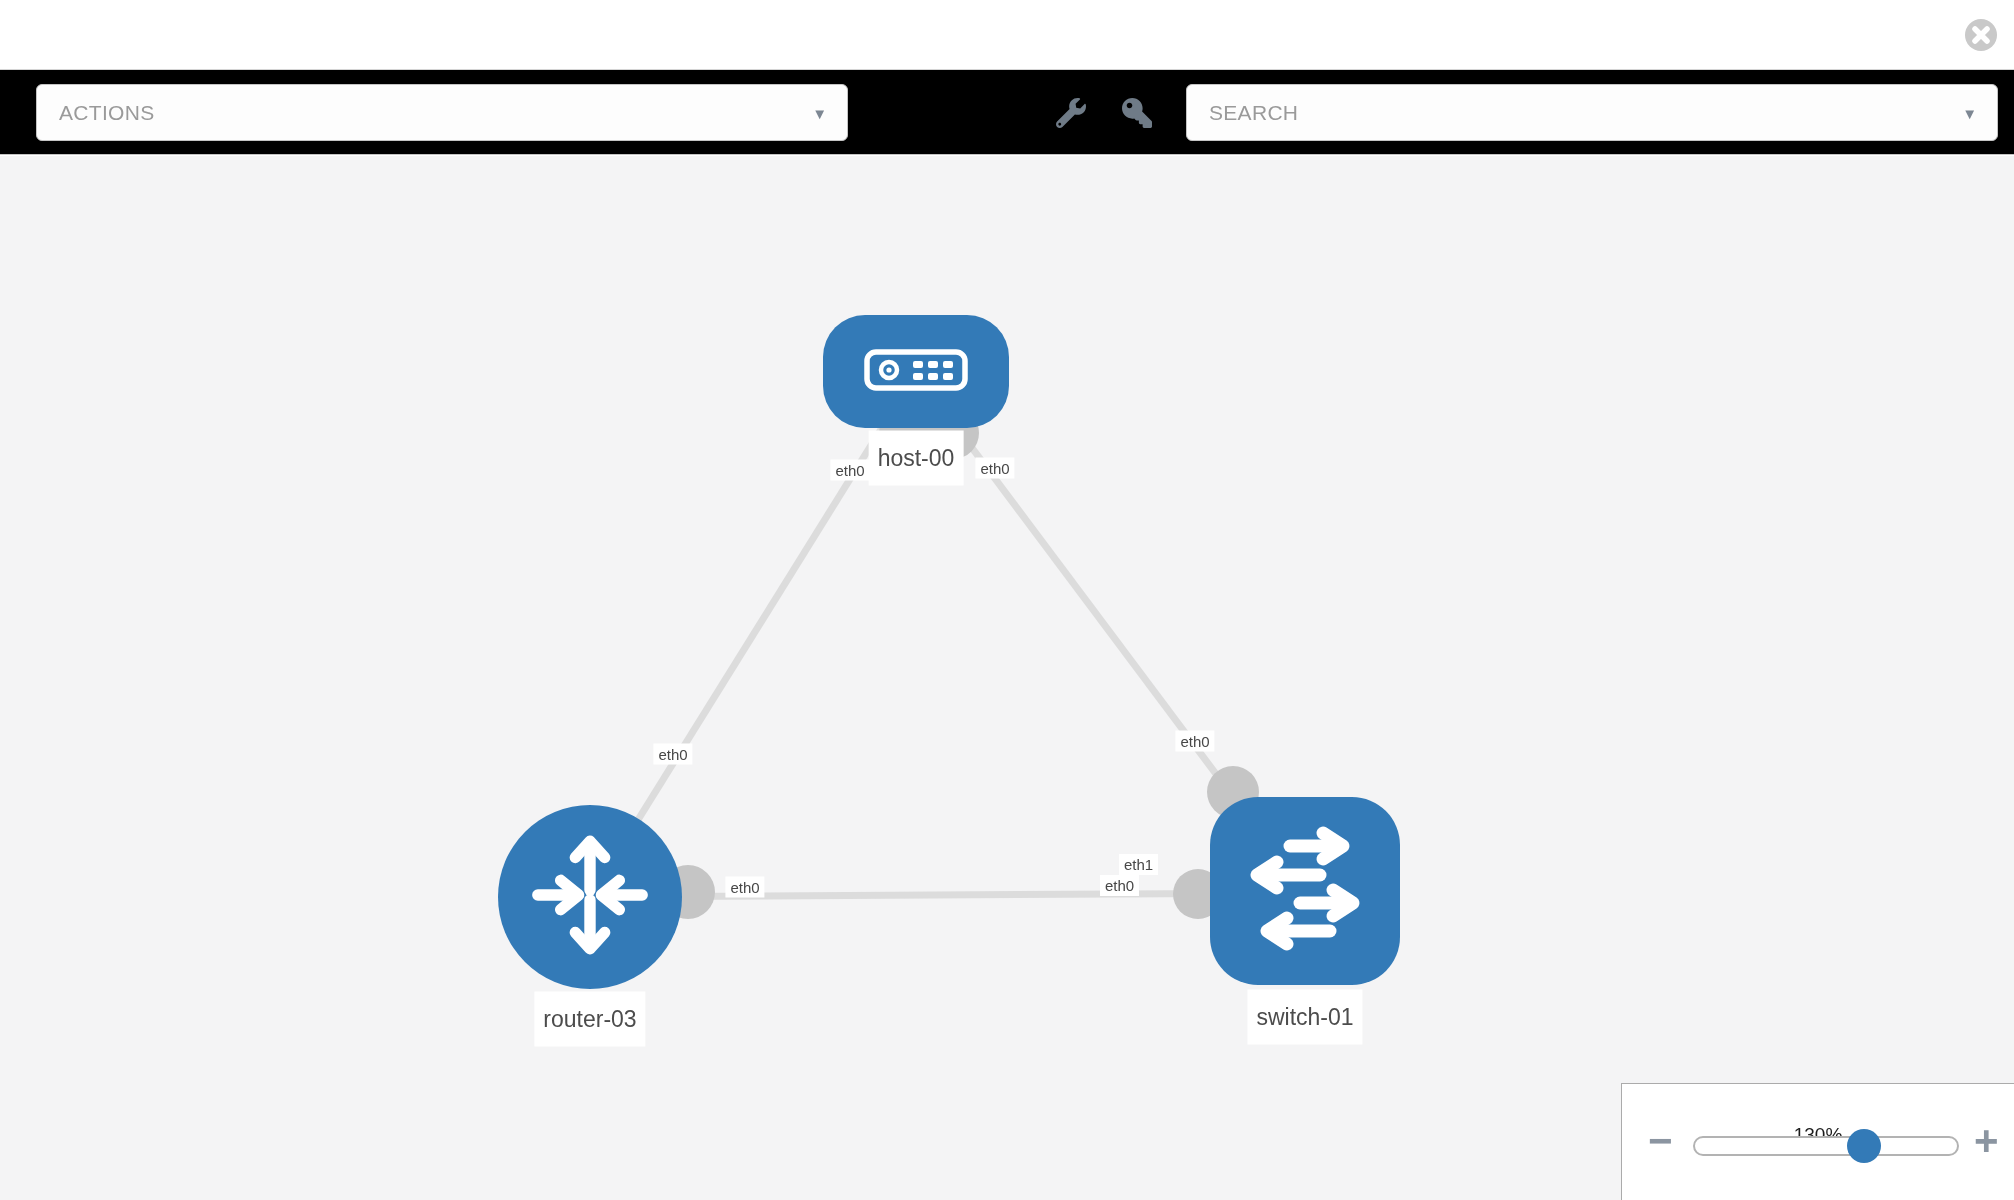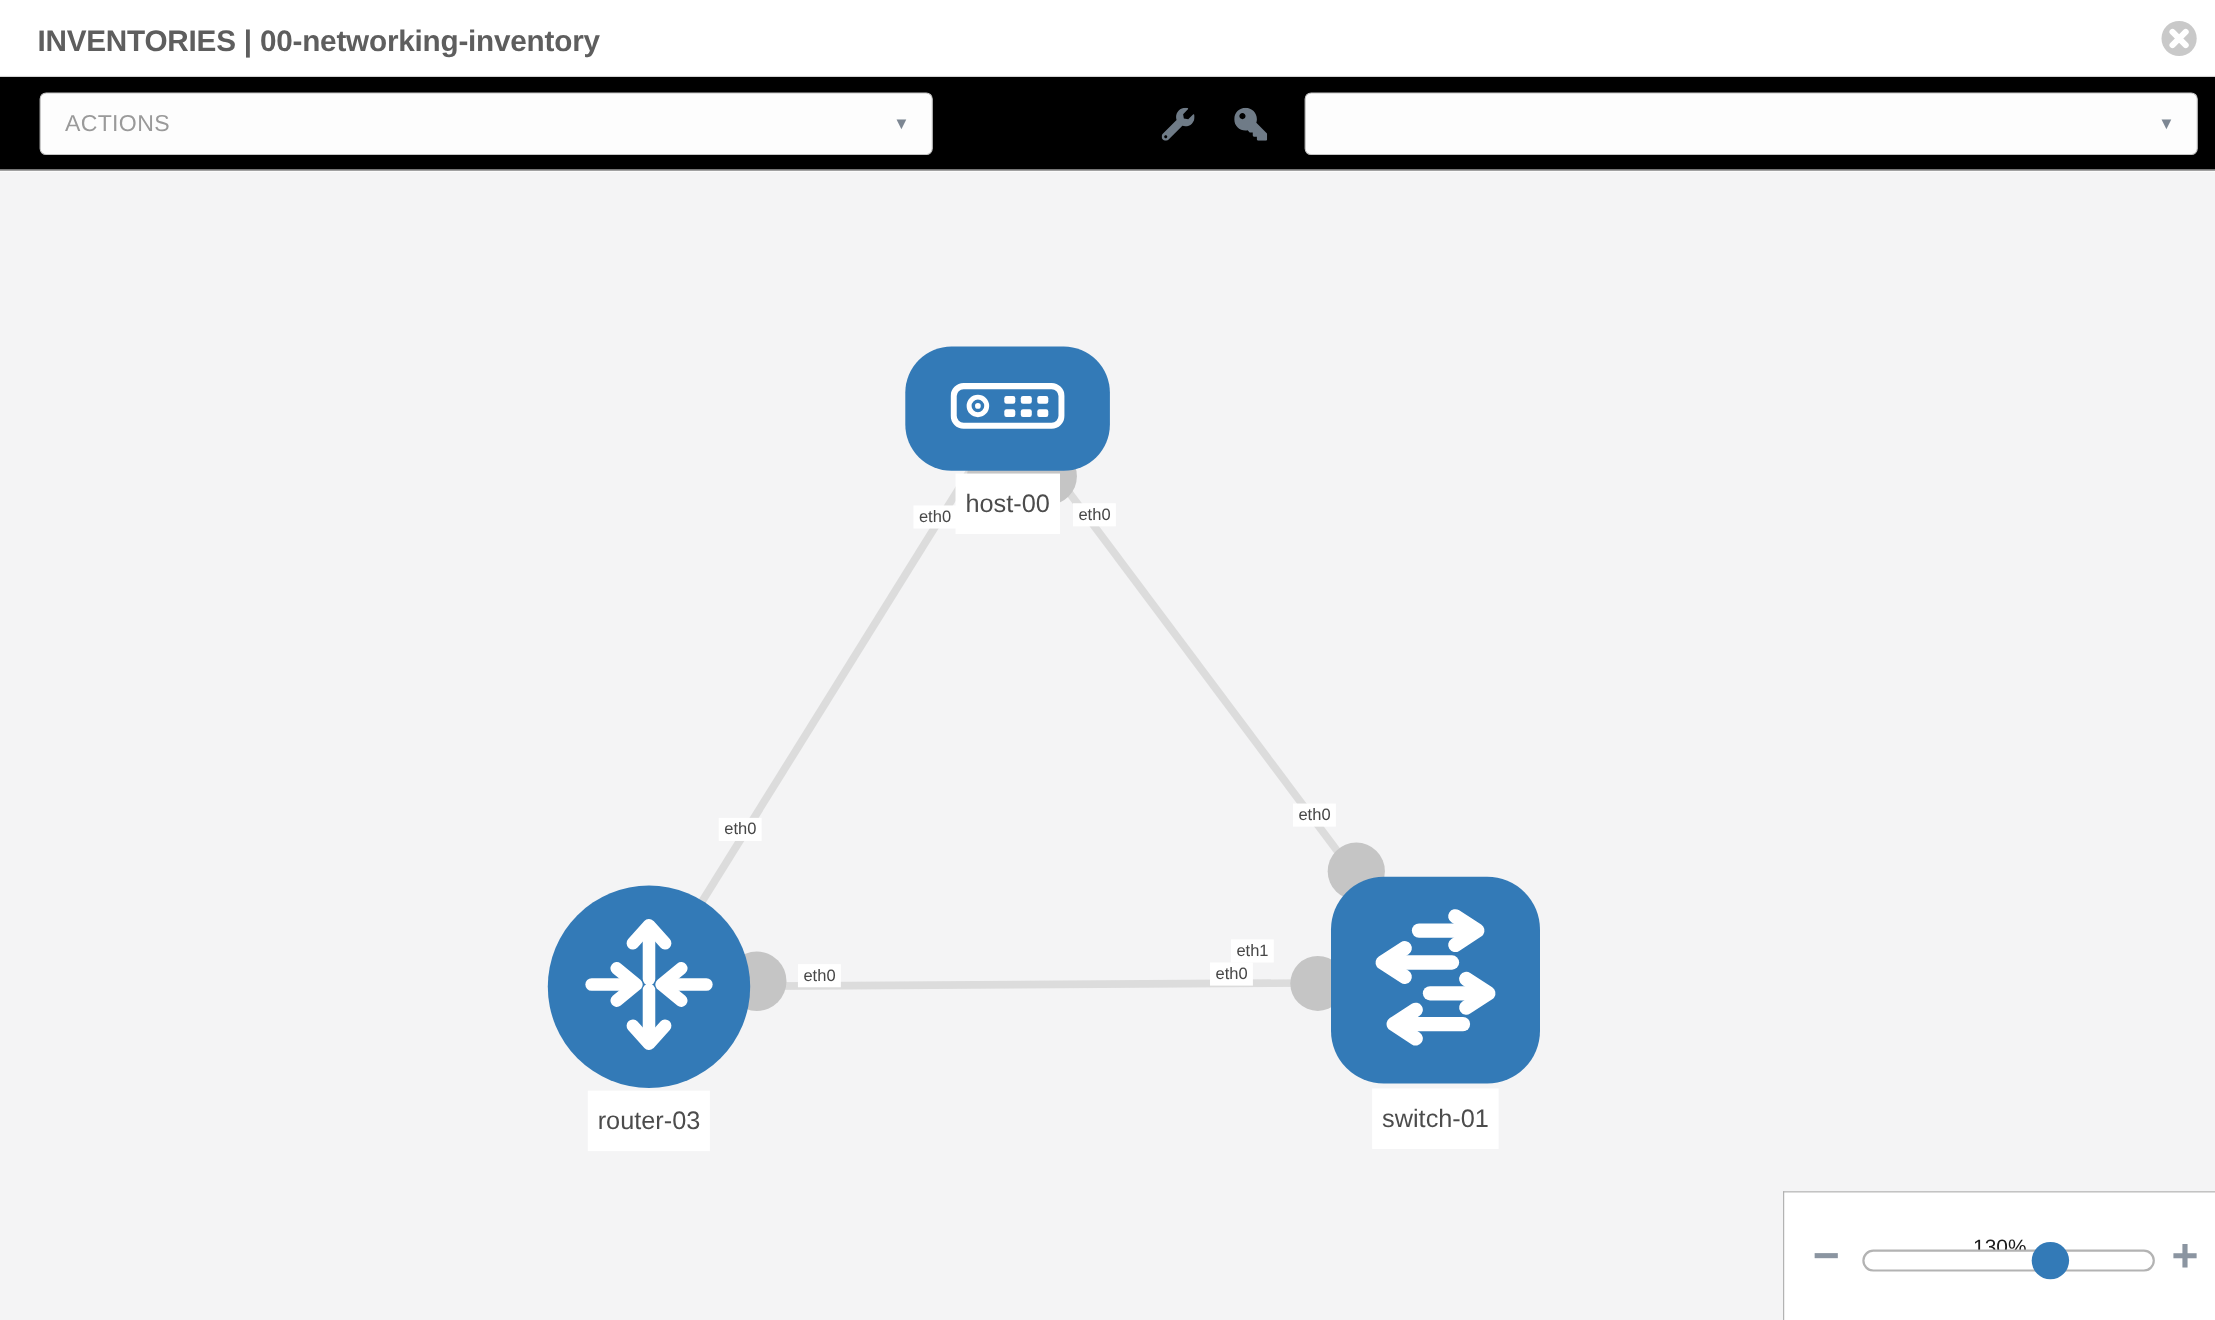--- a/index.html
+++ b/index.html
@@ -61,21 +61,20 @@
     background: #ffffff; border: 2px solid #b3b3b3; border-radius: 11px; cursor: pointer; }
   .zoom-knob { position: absolute; left: 152px; top: -9px; width: 34px; height: 34px;
     border-radius: 50%; background: #337ab7; cursor: grab; }
 </style>
 </head>
 <body>
 
 <div class="app">
 
   <div class="header">
-    <div class="page-title">INVENTORIES | 00-networking-inventory</div>
     <div class="close-btn">
       <svg width="34" height="34" viewBox="0 0 34 34">
         <circle cx="17" cy="17" r="16" fill="#c9c9c9"></circle>
         <path d="M11 11 L23 23 M23 11 L11 23" stroke="#ffffff" stroke-width="5.5" stroke-linecap="round"></path>
       </svg>
     </div>
   </div>
 
   <div class="toolbar">
     <div class="dropdown dd-actions">
@@ -88,20 +87,21 @@
         <path fill="#6f7b87" d="M507.73 109.1c-2.24-9.03-13.54-12.09-20.12-5.51l-74.36 74.36-67.88-11.31-11.31-67.88 74.36-74.36c6.62-6.62 3.43-17.9-5.66-20.16-47.38-11.74-99.55.91-136.58 37.93-39.64 39.64-50.55 97.1-34.05 147.2L18.74 402.76c-24.99 24.99-24.99 65.51 0 90.5 24.99 24.99 65.51 24.99 90.5 0l213.21-213.21c50.12 16.71 107.47 5.68 147.37-34.22 37.07-37.07 49.7-89.32 37.91-136.73zM64 472c-13.25 0-24-10.75-24-24 0-13.26 10.75-24 24-24s24 10.74 24 24c0 13.25-10.75 24-24 24z"></path>
       </svg>
     </div>
     <div class="tool-icon icon-key">
       <svg width="30" height="30" viewBox="0 0 512 512">
         <path fill="#6f7b87" d="M512 176.001C512 273.203 433.202 352 336 352c-11.22 0-22.19-1.062-32.827-3.069l-24.012 27.014A23.999 23.999 0 0 1 261.223 384H224v40c0 13.255-10.745 24-24 24h-40v40c0 13.255-10.745 24-24 24H24c-13.255 0-24-10.745-24-24v-78.059c0-6.365 2.529-12.47 7.029-16.971l161.802-161.802C163.108 213.814 160 195.271 160 176 160 78.798 238.797.001 335.999 0 433.488-.001 512 78.511 512 176.001zM336 128c0 26.51 21.49 48 48 48s48-21.49 48-48-21.49-48-48-48-48 21.49-48 48z"></path>
       </svg>
     </div>
 
     <div class="dropdown dd-search">
+      <input type="text" placeholder="SEARCH" style="">
       <span class="caret">▼</span>
     </div>
   </div>
 
   <div class="canvas">
 
     <svg class="links-svg" width="2014" height="1044">
       <line x1="916" y1="217" x2="590" y2="741" stroke="#dcdcdc" stroke-width="7"></line>
       <line x1="916" y1="217" x2="1305" y2="737" stroke="#dcdcdc" stroke-width="7"></line>
       <line x1="590" y1="741" x2="1305" y2="737" stroke="#dcdcdc" stroke-width="7"></line>

